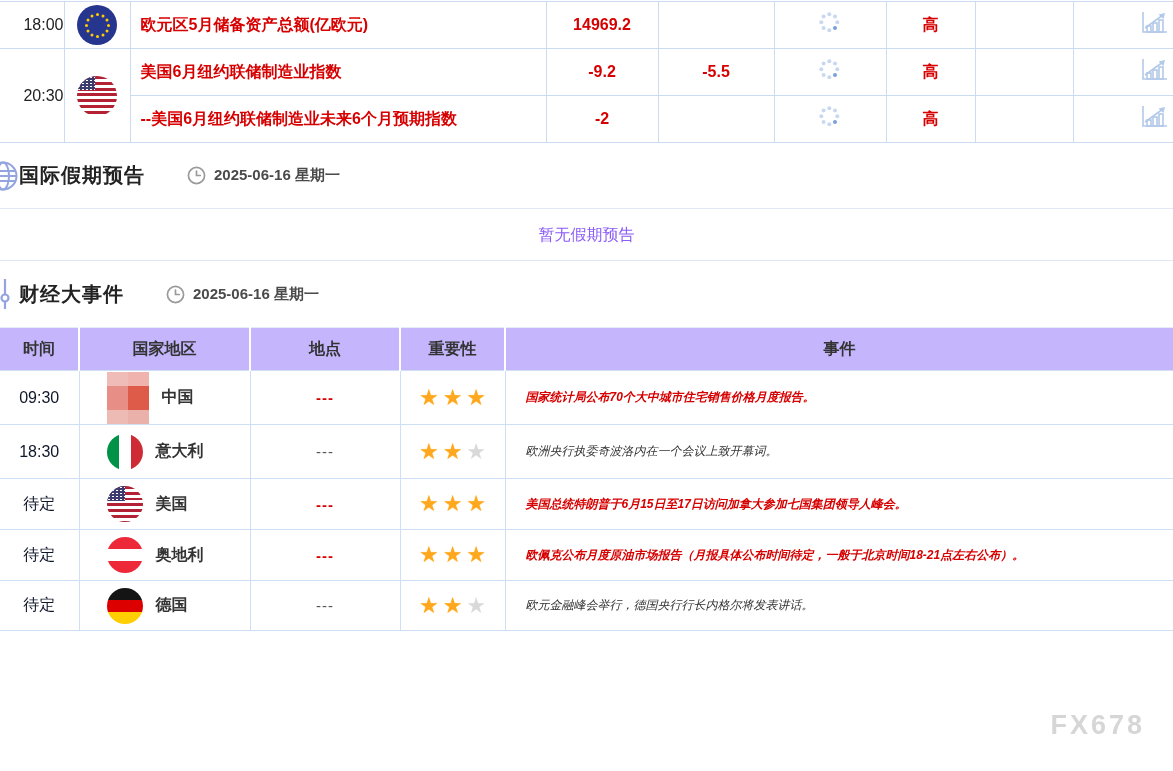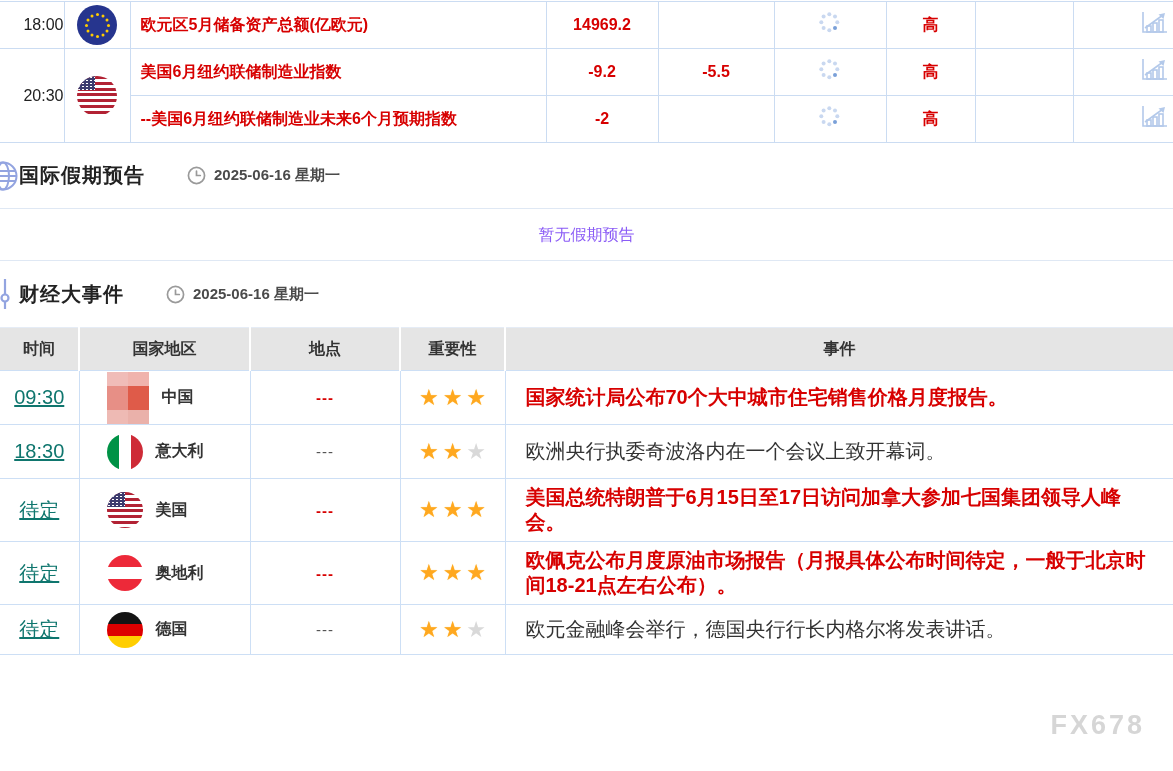--- a/index.html
+++ b/index.html
@@ -85,38 +85,38 @@
   .sec-icon { margin-left:-13px; flex:none; }
   .sec-title { font-size:20px; font-weight:bold; color:#222; letter-spacing:1px; }
   .sec-date { display:flex; align-items:center; margin-left:42px; color:#4a4a4a;
               font-weight:bold; font-size:15px; }
   .sec-date svg { margin-right:8px; }
   .empty-row { height:52px; line-height:52px; text-align:center; color:#8b5cf6;
                font-size:16px; border-bottom:1px solid #dfe8f4; }
   
   .events-table { width:1173px; border-top:1px solid #e5ecf6; }
   .events-table th {
-    background:#e5e5e5; height:43px; font-size:16px; color:#333; font-weight:bold;
+    background:#c4b5fd; height:43px; font-size:16px; color:#333; font-weight:bold;
     border-left:2px solid #fff; vertical-align:middle;
   }
   .events-table th:first-child { border-left:none; }
   .events-table td {
     border:1px solid #cddff5; vertical-align:middle;
   }
   .events-table td:first-child { border-left:none; }
   .events-table td:last-child { border-right:none; }
-  .ev-time { text-align:center; color:#0f766e; font-size:20px;text-decoration:underline; }
+  .ev-time { text-align:center; color:#0f172a; font-size:16px; }
   .country-wrap { display:flex; align-items:center; padding-left:27px; }
   .cname { font-weight:bold; color:#333; font-size:16px; margin-left:13px; }
   .ev-loc { text-align:center; color:#555; font-size:15px; letter-spacing:1px; }
   .ev-stars { text-align:center; }
   .star { font-size:22px; padding:0 2px; }
   .star.on { color:#ffa81f; text-shadow:0 0 1px #ffc966; }
   .star.off { color:#d9d9d9; }
-  .ev-event { padding:6px 25px 6px 20px; font-size:20px; color:#333; line-height:25px; text-align:left; }
+  .ev-event { padding:6px 25px 6px 20px; font-size:12px; color:#333; line-height:25px; text-align:left;font-style:italic; }
   tr[data-hl="true"] .ev-event, tr[data-hl="true"] .ev-loc { color:#d70000; font-weight:bold; }
   
   .events-table tbody tr { height:54px; }
   .events-table tbody tr:nth-child(3),
   .events-table tbody tr:nth-child(4) { height:51px; }
   .events-table tbody tr:nth-child(5) { height:50px; }
   .events-table tbody tr:nth-child(6) { height:66px; }
   
   .watermark {
     position:absolute; right:28px; top:710px; font-size:27px; color:#cfcfcf;

